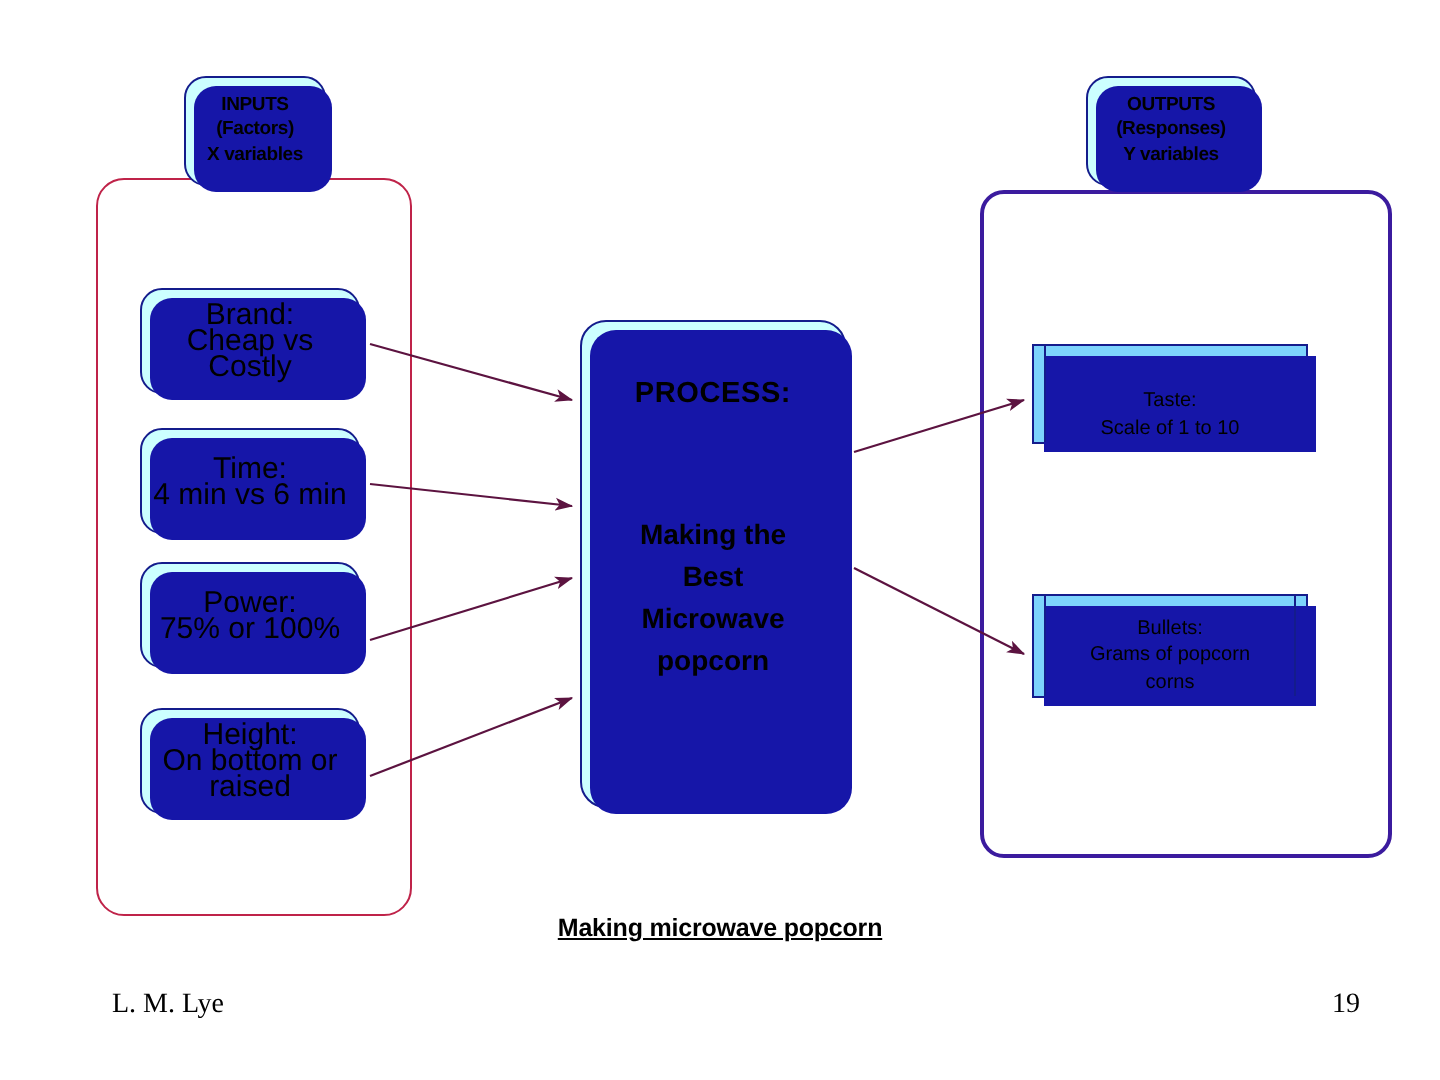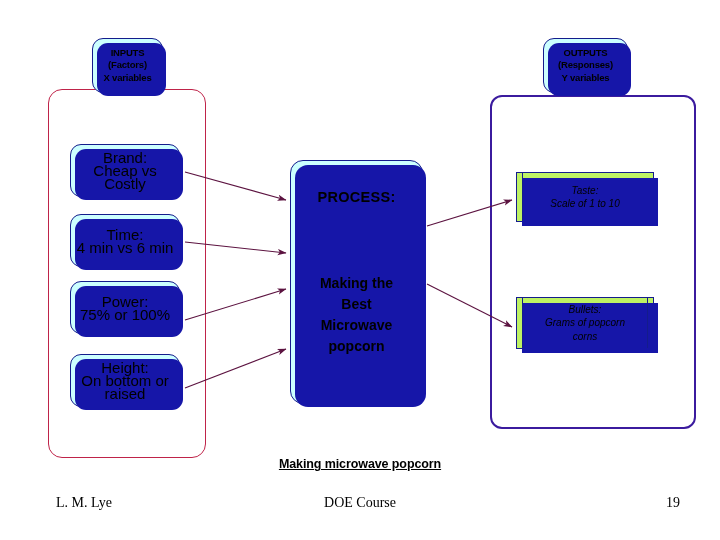--- a/index.html
+++ b/index.html
@@ -118,41 +118,40 @@
     justify-content: flex-start;
     padding-top: 28px;
   }
   #process-box::before { border-radius: 13px; }
   #process-label {
     font-size: 14.5px;
     font-weight: bold;
     letter-spacing: 0.3px;
   }
   #process-body {
-    margin-top: 68px;
+    margin-top: 52px;
     font-size: 14px;
     font-weight: bold;
     line-height: 21px;
   }
 
   
   .resp-box {
     position: absolute;
     box-sizing: border-box;
-    background: #bef264;
+    background: #7dd3fc;
     border: 1.1px solid #141c8c;
     color: #000;
     display: flex;
-    align-items: center;
+    align-items: flex-end;
     justify-content: center;
     text-align: center;
     font-size: 10px;
     line-height: 13.5px;
     z-index: 3;
-    font-style: italic;
   }
   .resp-box::before {
     content: "";
     position: absolute;
     left: 5px;
     top: 5px;
     width: 100%;
     height: 100%;
     background: #1616a8;
     z-index: -1;
@@ -308,16 +307,15 @@
     <line x1="185" y1="388" x2="286" y2="349" stroke="#5c1340" stroke-width="1.1" marker-end="url(#ah)"></line>
 
     <line x1="427" y1="226" x2="512" y2="200" stroke="#5c1340" stroke-width="1.1" marker-end="url(#ah)"></line>
 
     <line x1="427" y1="284" x2="512" y2="327" stroke="#5c1340" stroke-width="1.1" marker-end="url(#ah)"></line>
   </svg>
 
   <div id="slide-caption">Making microwave popcorn</div>
 
   <div id="footer-author" class="footer-text">L. M. Lye</div>
-  <div id="footer-center" class="footer-text">DOE  Course</div>
   <div id="footer-page" class="footer-text">19</div>
 
 </div>
 
 </body></html>

